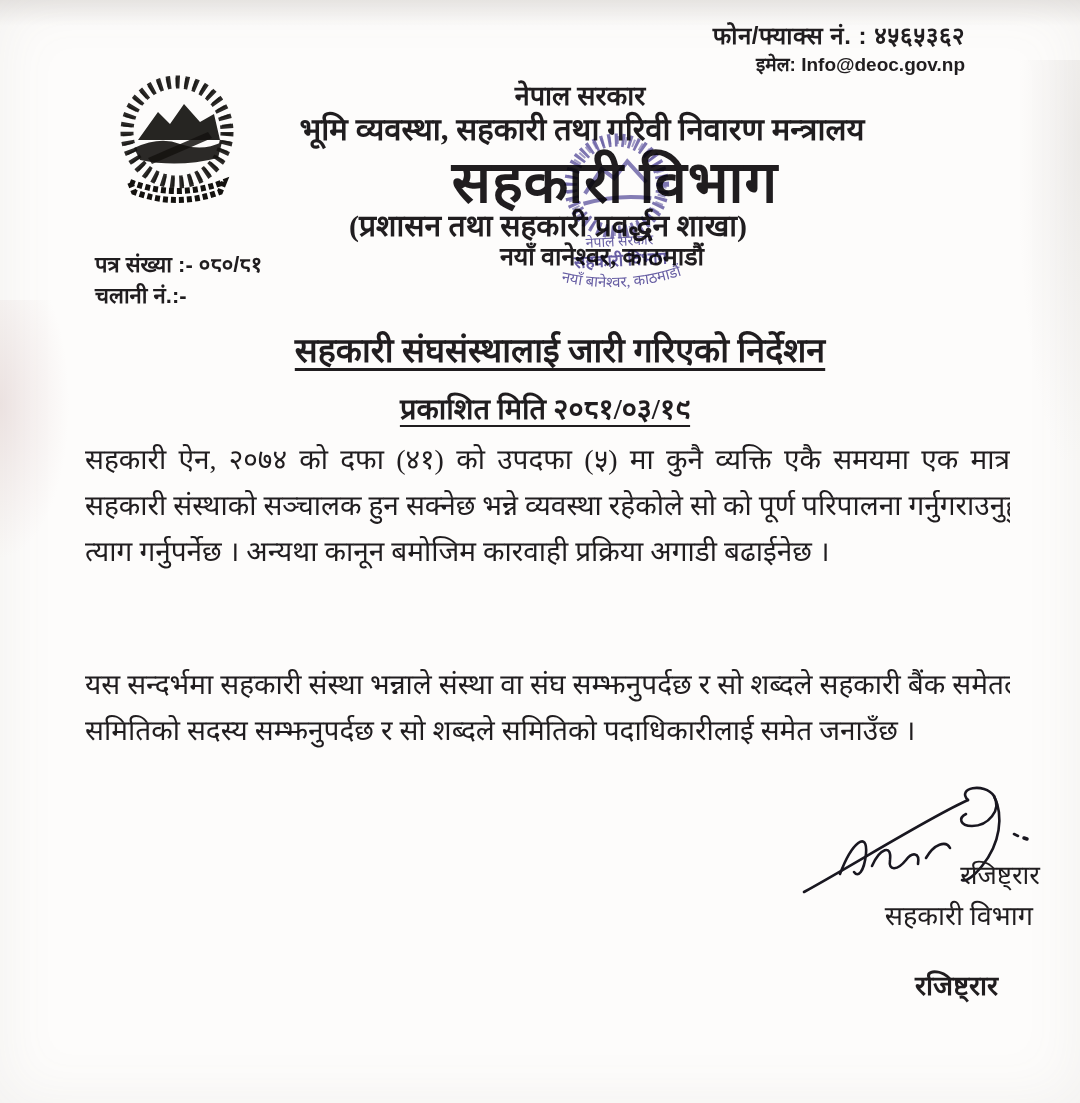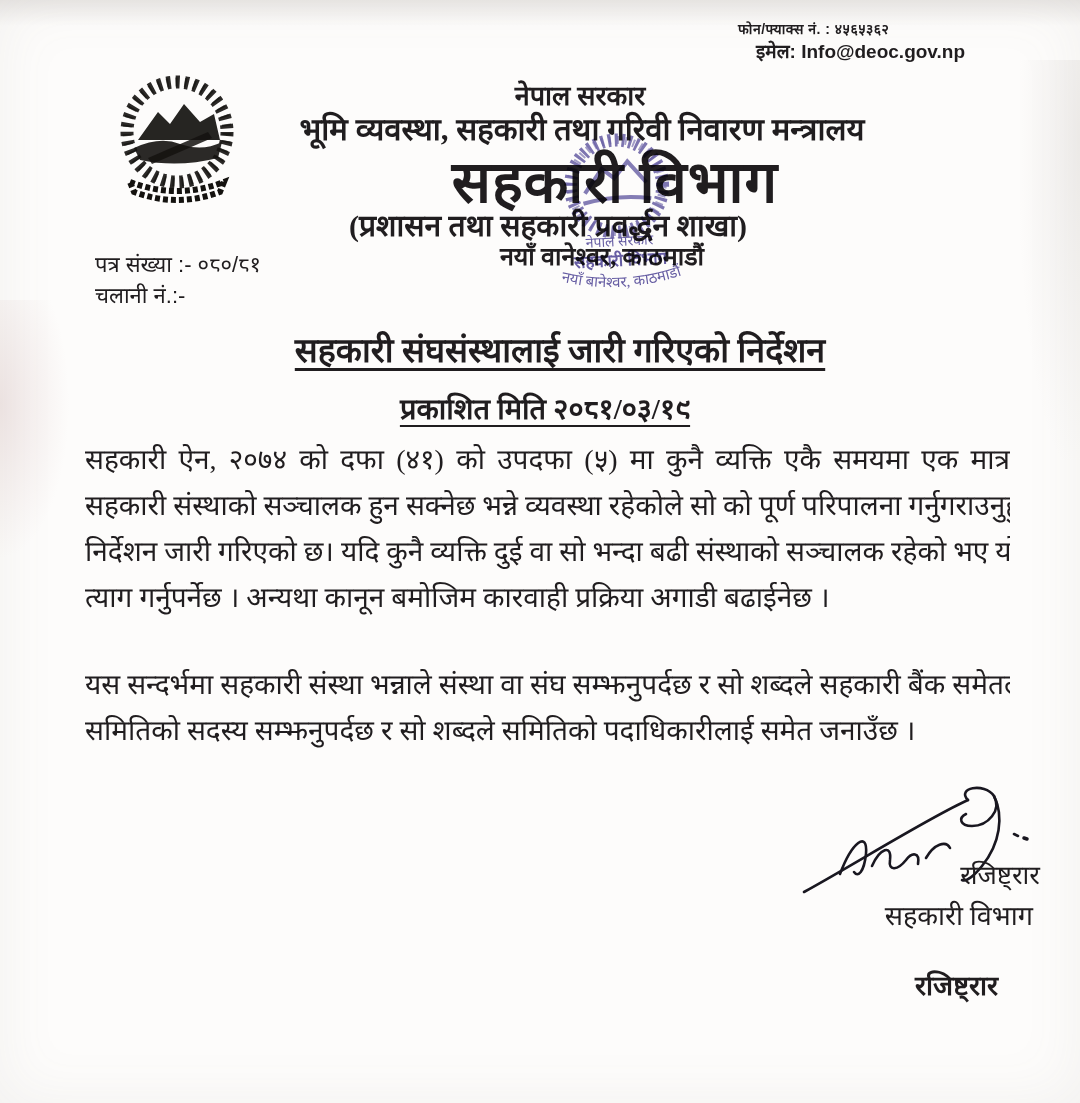--- a/index.html
+++ b/index.html
@@ -20,36 +20,36 @@
     background: linear-gradient(180deg, rgba(150,140,135,0.18), rgba(150,140,135,0)); }
   .smudge.left { left:0; top:300px; width:70px; height:260px;
     background: radial-gradient(ellipse at 0% 40%, rgba(190,150,150,0.22), rgba(190,150,150,0) 70%); }
   .smudge.right { right:0; top:60px; width:60px; height:400px;
     background: radial-gradient(ellipse at 100% 20%, rgba(160,150,145,0.14), rgba(160,150,145,0) 75%); }
 
   .abs { position: absolute; }
 
   .contact { right: 115px; top: 20px; text-align: left; line-height: 1.35;
     font-family: "Liberation Sans", "DejaVu Sans", sans-serif; }
-  .contact .phone { font-size: 14px; font-weight: bold; letter-spacing: .5px; }
+  .contact .phone { font-size: 24px; font-weight: bold; letter-spacing: .5px; }
   .contact .email { font-size: 19px; font-weight: bold; margin-left: 18px; text-align: right; }
 
   .emblem { left: 100px; top: 70px; }
 
   .hline { left: 0; width: 1080px; text-align: center; white-space: nowrap; }
   .gov       { top: 76px;  font-size: 27px; font-weight: bold; transform: translateX(40px); }
   .ministry  { top: 107px; font-size: 31px; font-weight: bold; transform: translateX(42px); }
   .dept      { top: 140px; font-size: 58px; font-weight: bold; transform: translateX(75px); letter-spacing: 1px; }
   .branch    { top: 204px; font-size: 30px; font-weight: bold; transform: translateX(8px); }
   .address   { top: 238px; font-size: 25px; font-weight: bold; transform: translateX(62px); }
 
   .stamp { left: 468px; top: 118px; width: 300px; height: 190px;
     opacity: .82; mix-blend-mode: multiply; transform: rotate(-3deg); }
 
-  .refs { left: 95px; top: 249px; font-size: 22px; font-weight: normal; line-height: 1.42;
+  .refs { left: 95px; top: 249px; font-size: 22px; font-weight: bold; line-height: 1.42;
     font-family: "Liberation Sans", "DejaVu Sans", sans-serif; }
 
   .subject { top: 326px; font-size: 34px; font-weight: bold;
     text-decoration: underline; text-underline-offset: 6px; padding-left: 20px; }
   .pubdate { top: 388px; font-size: 29px; font-weight: bold;
     text-decoration: underline; text-underline-offset: 6px; transform: translateX(5px); }
 
   .para { left: 85px; width: 925px; font-size: 28px; }
   .para .line { height: 46px; line-height: 46px; white-space: nowrap;
     text-align: justify; text-align-last: justify; overflow: hidden; }
@@ -124,21 +124,20 @@
     <div>पत्र संख्या :- ०८०/८१</div>
     <div>चलानी नं.:-</div>
   </div>
 
   <div class="abs hline subject">सहकारी संघसंस्थालाई जारी गरिएको निर्देशन</div>
   <div class="abs hline pubdate">प्रकाशित मिति २०८१/०३/१९</div>
 
   <div class="abs para p1">
     <div class="line">सहकारी ऐन, २०७४ को दफा (४१) को उपदफा (५) मा कुनै व्यक्ति एकै समयमा एक मात्र</div>
     <div class="line">सहकारी संस्थाको सञ्चालक हुन सक्नेछ भन्ने व्यवस्था रहेकोले सो को पूर्ण परिपालना गर्नुगराउनुहुन यो</div>
-    <div class="line">निर्देशन जारी गरिएको छ। यदि कुनै व्यक्ति दुई वा सो भन्दा बढी संस्थाको सञ्चालक रहेको भए यो</div>
     <div class="line last">त्याग गर्नुपर्नेछ । अन्यथा कानून बमोजिम कारवाही प्रक्रिया अगाडी बढाईनेछ ।</div>
   </div>
 
   <div class="abs para p2">
     <div class="line">यस सन्दर्भमा सहकारी संस्था भन्नाले संस्था वा संघ सम्झनुपर्दछ र सो शब्दले सहकारी बैंक समेतलाई</div>
     <div class="line last">समितिको सदस्य सम्झनुपर्दछ र सो शब्दले समितिको पदाधिकारीलाई समेत जनाउँछ ।</div>
   </div>
 
   <svg class="abs signature-svg" width="245" height="115" viewBox="0 0 245 115">
     <g fill="none" stroke="#191720" stroke-width="2.6" stroke-linecap="round">

